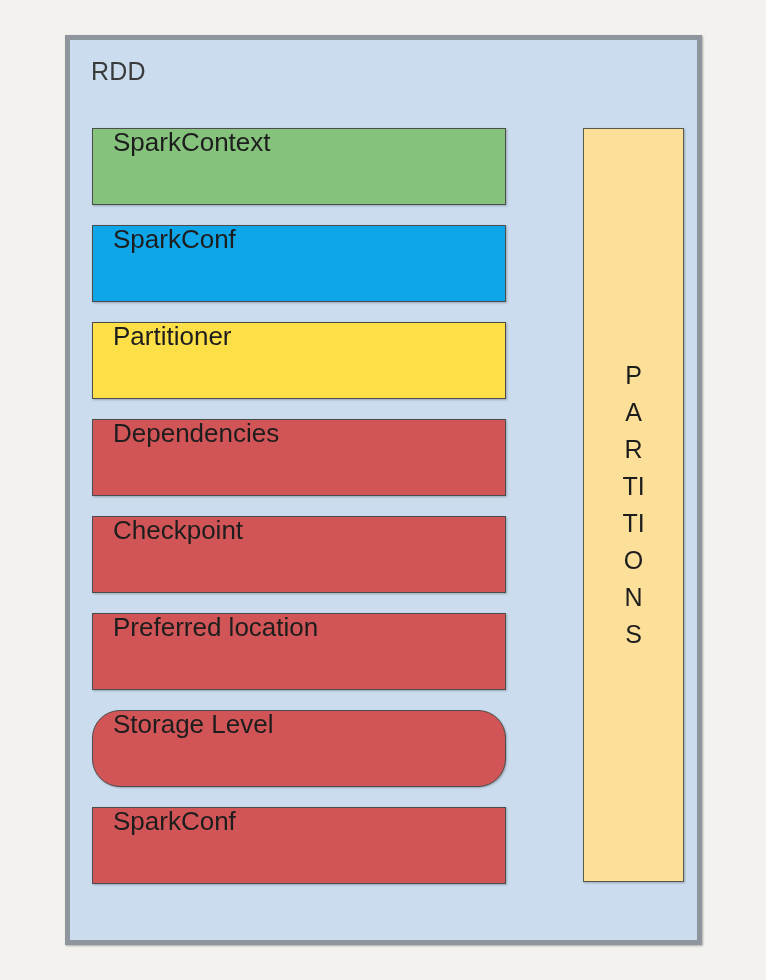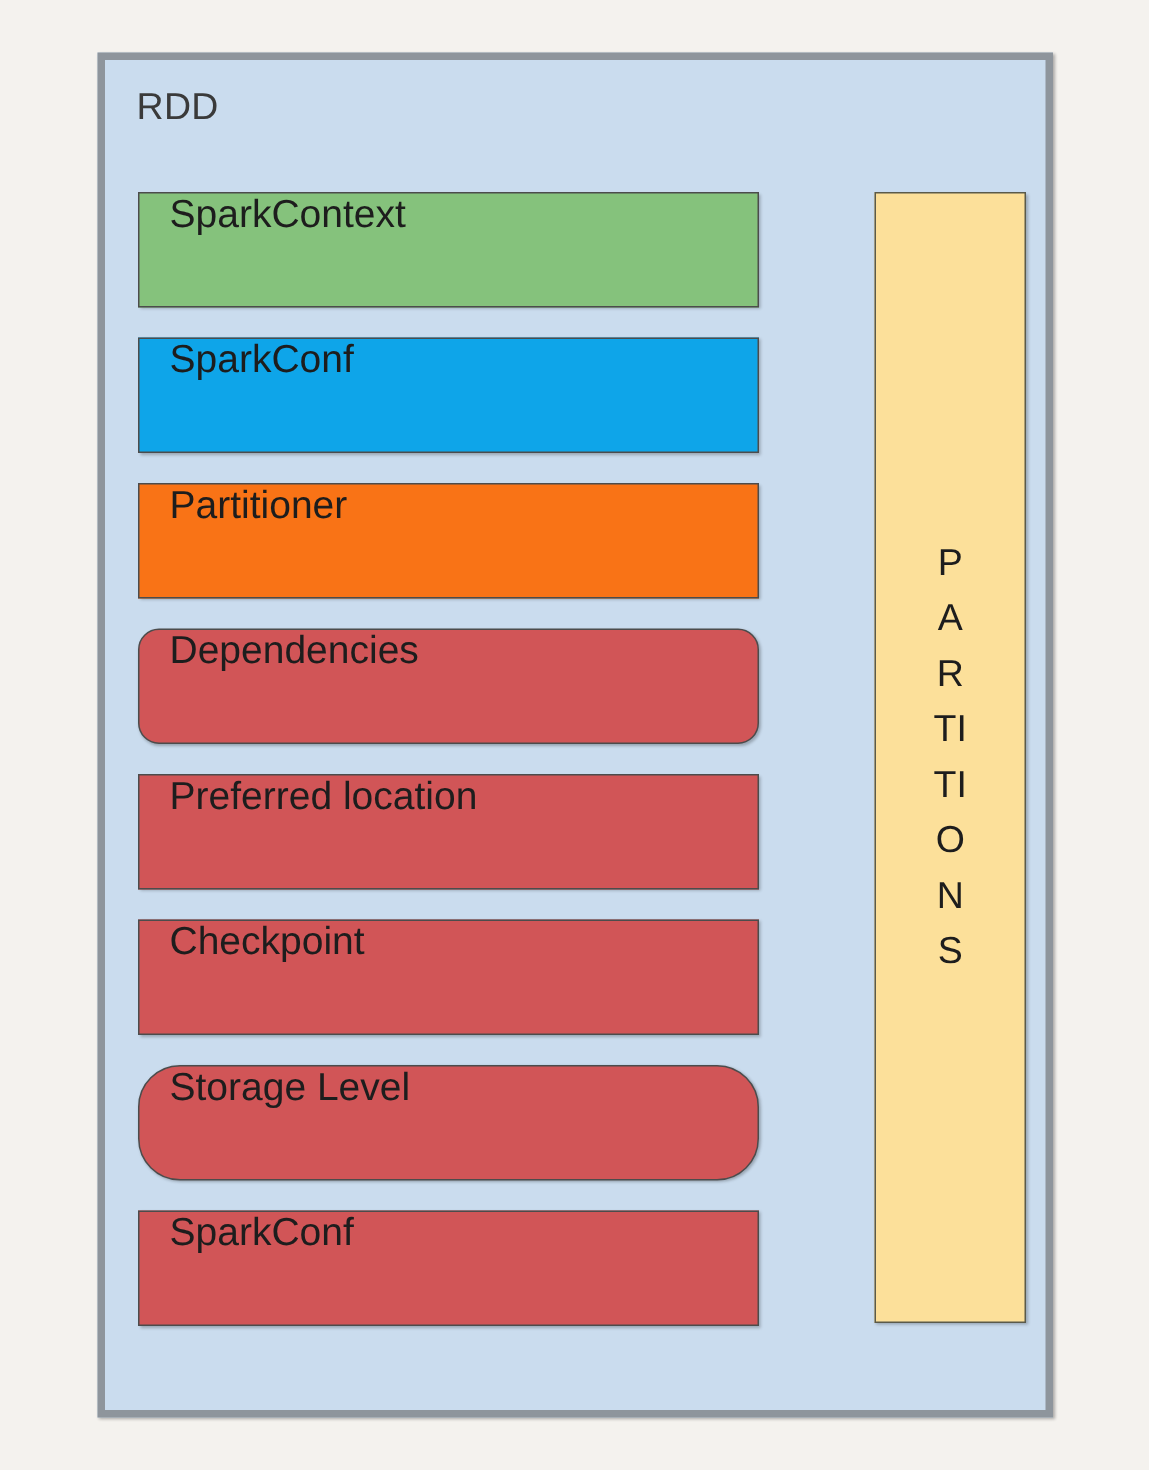--- a/index.html
+++ b/index.html
@@ -109,31 +109,31 @@
 
     <div class="rdd-title">RDD</div>
 
     <div class="attr-column">
       <div class="attr-box" style="background-color: rgb(133, 194, 124);">
         <span class="attr-label">SparkContext</span>
       </div>
       <div class="attr-box" style="background-color: #0ea5e9;">
         <span class="attr-label">SparkConf</span>
       </div>
-      <div class="attr-box" style="background-color: #f97316;">
+      <div class="attr-box" style="background-color: #fde047;">
         <span class="attr-label">Partitioner</span>
       </div>
-      <div class="attr-box" style="background-color: rgb(209, 85, 87); border-radius: 14px;">
+      <div class="attr-box" style="background-color: rgb(209, 85, 87);">
         <span class="attr-label">Dependencies</span>
       </div>
       <div class="attr-box" style="background-color: rgb(209, 85, 87);">
-        <span class="attr-label">Preferred location</span>
+        <span class="attr-label">Checkpoint</span>
       </div>
       <div class="attr-box" style="background-color: rgb(209, 85, 87);">
-        <span class="attr-label">Checkpoint</span>
+        <span class="attr-label">Preferred location</span>
       </div>
       <div class="attr-box" style="background-color: rgb(209, 85, 87); border-radius: 28px;">
         <span class="attr-label">Storage Level</span>
       </div>
       <div class="attr-box" style="background-color: rgb(209, 85, 87);">
         <span class="attr-label">SparkConf</span>
       </div>
     </div>
 
     <div class="partitions-box" style="background-color: rgb(252, 224, 154); border-color: rgb(90, 90, 74);">

